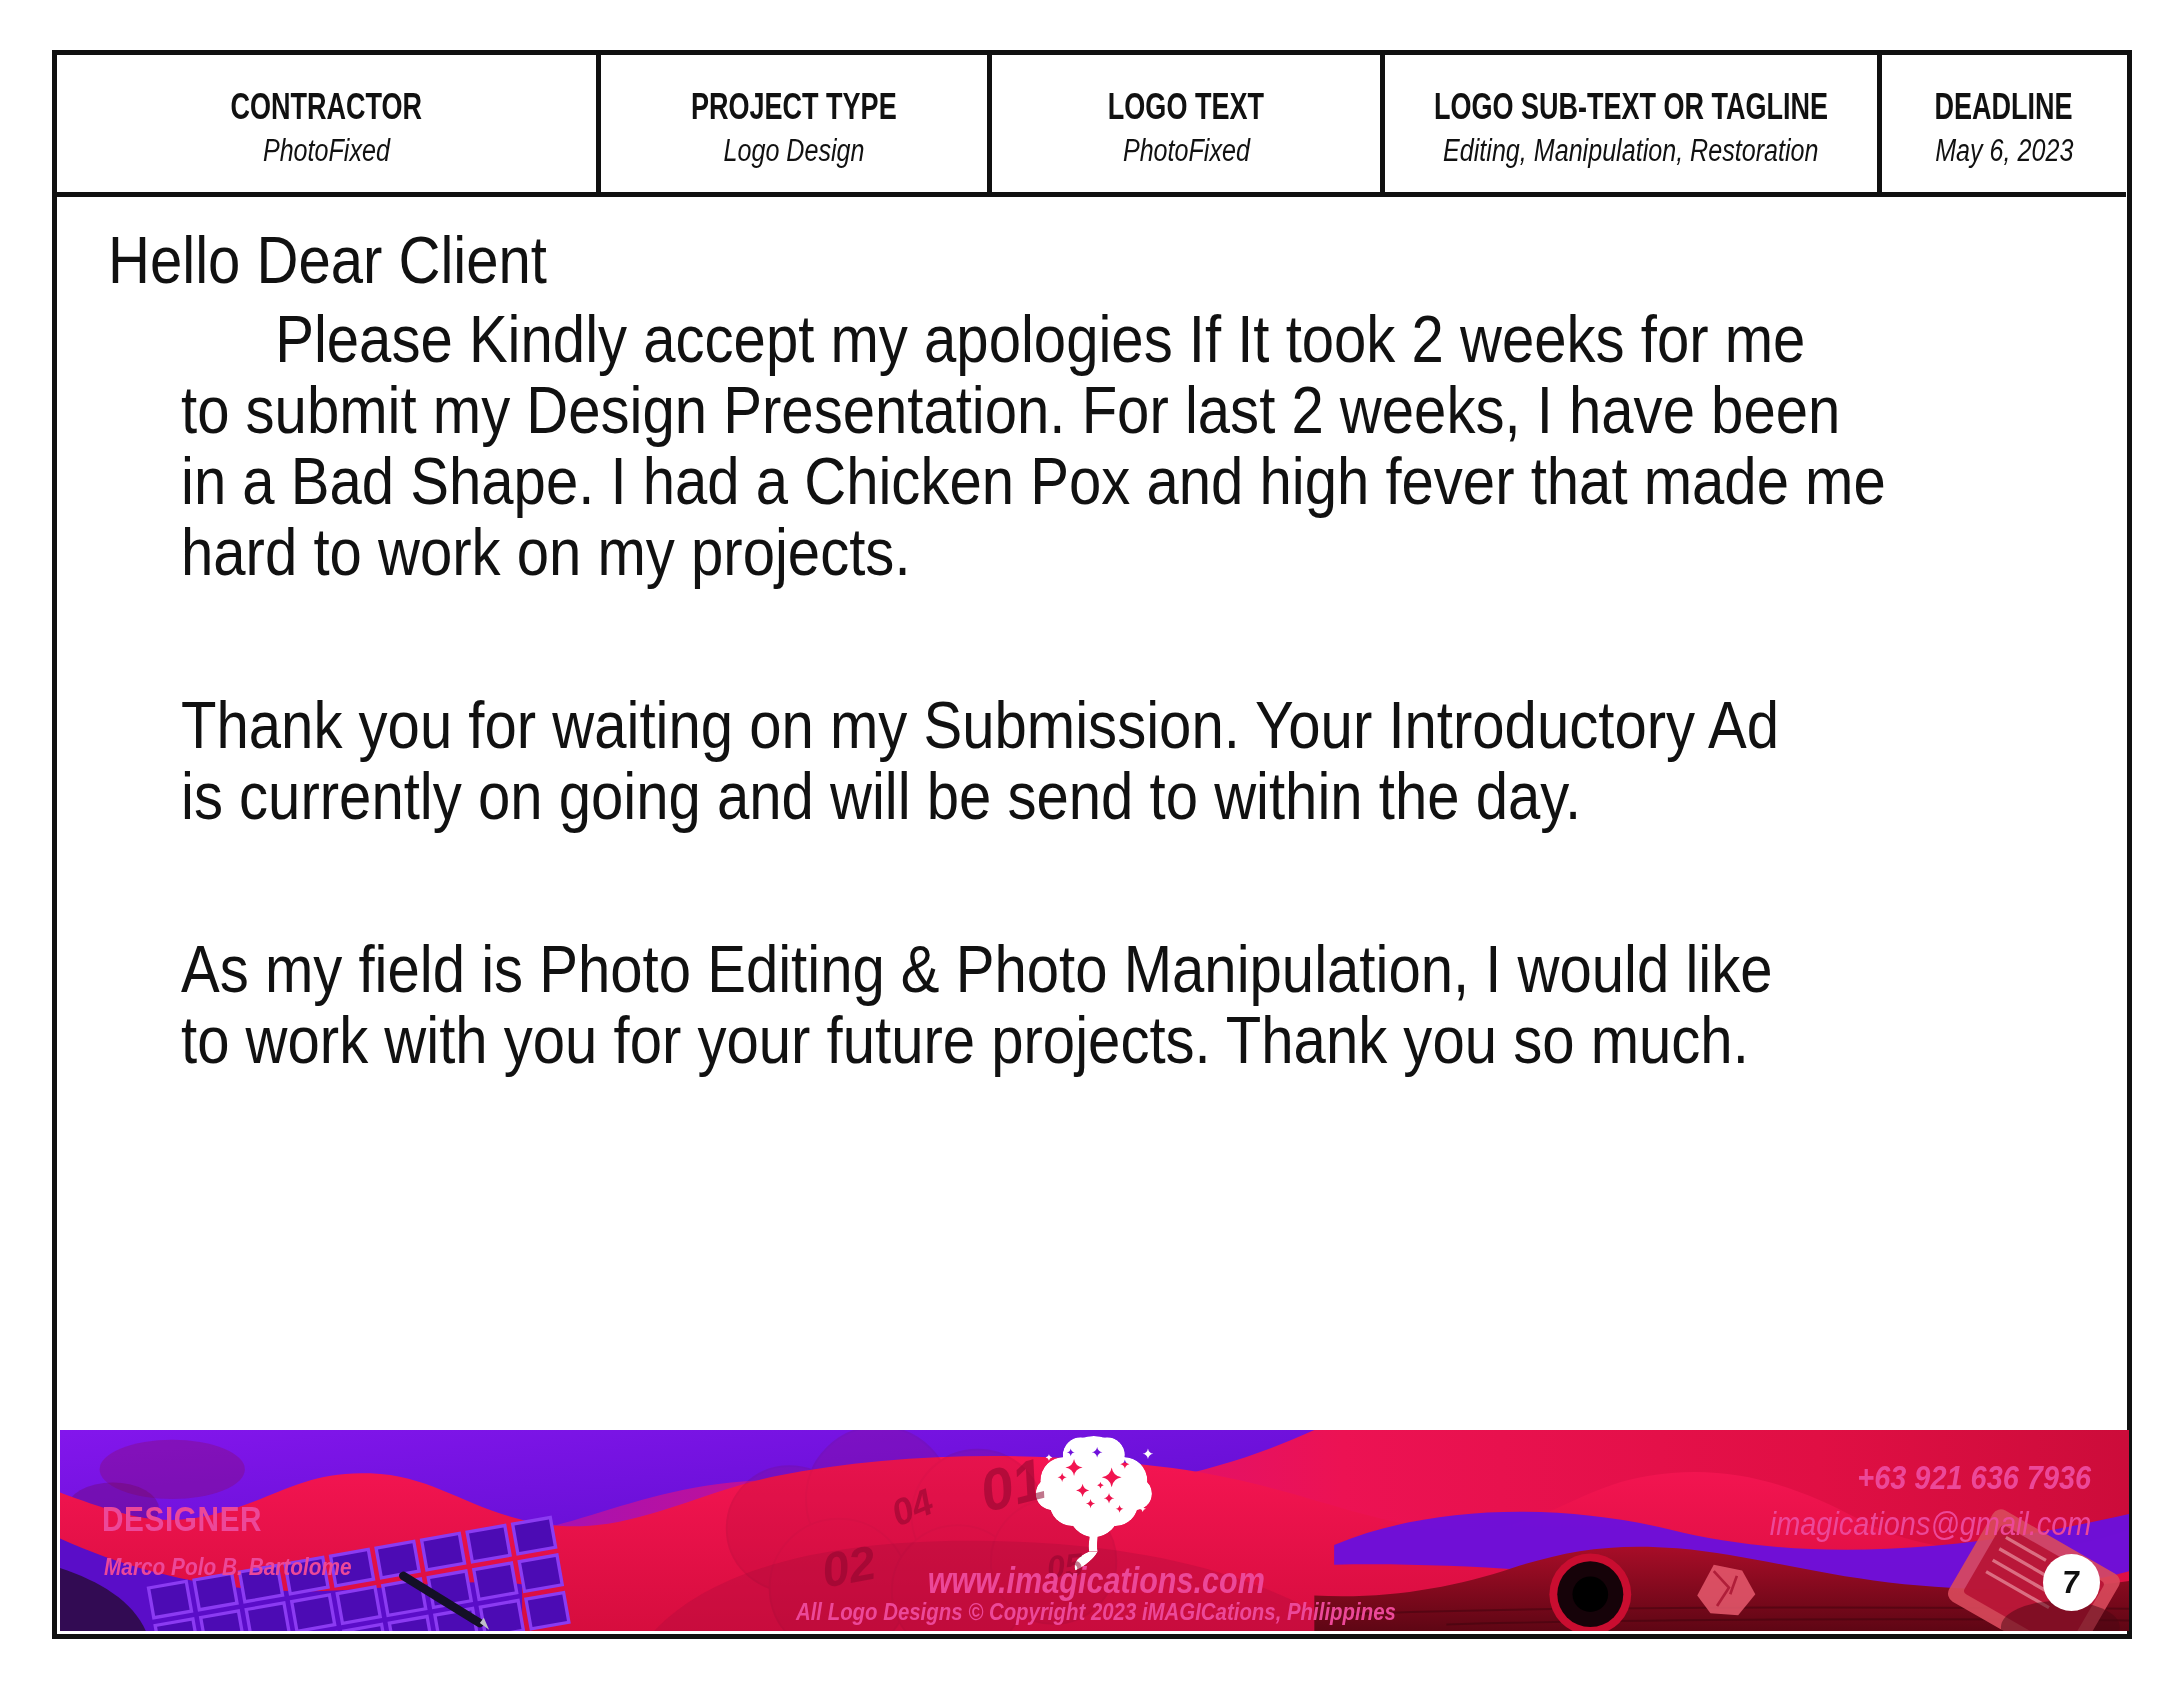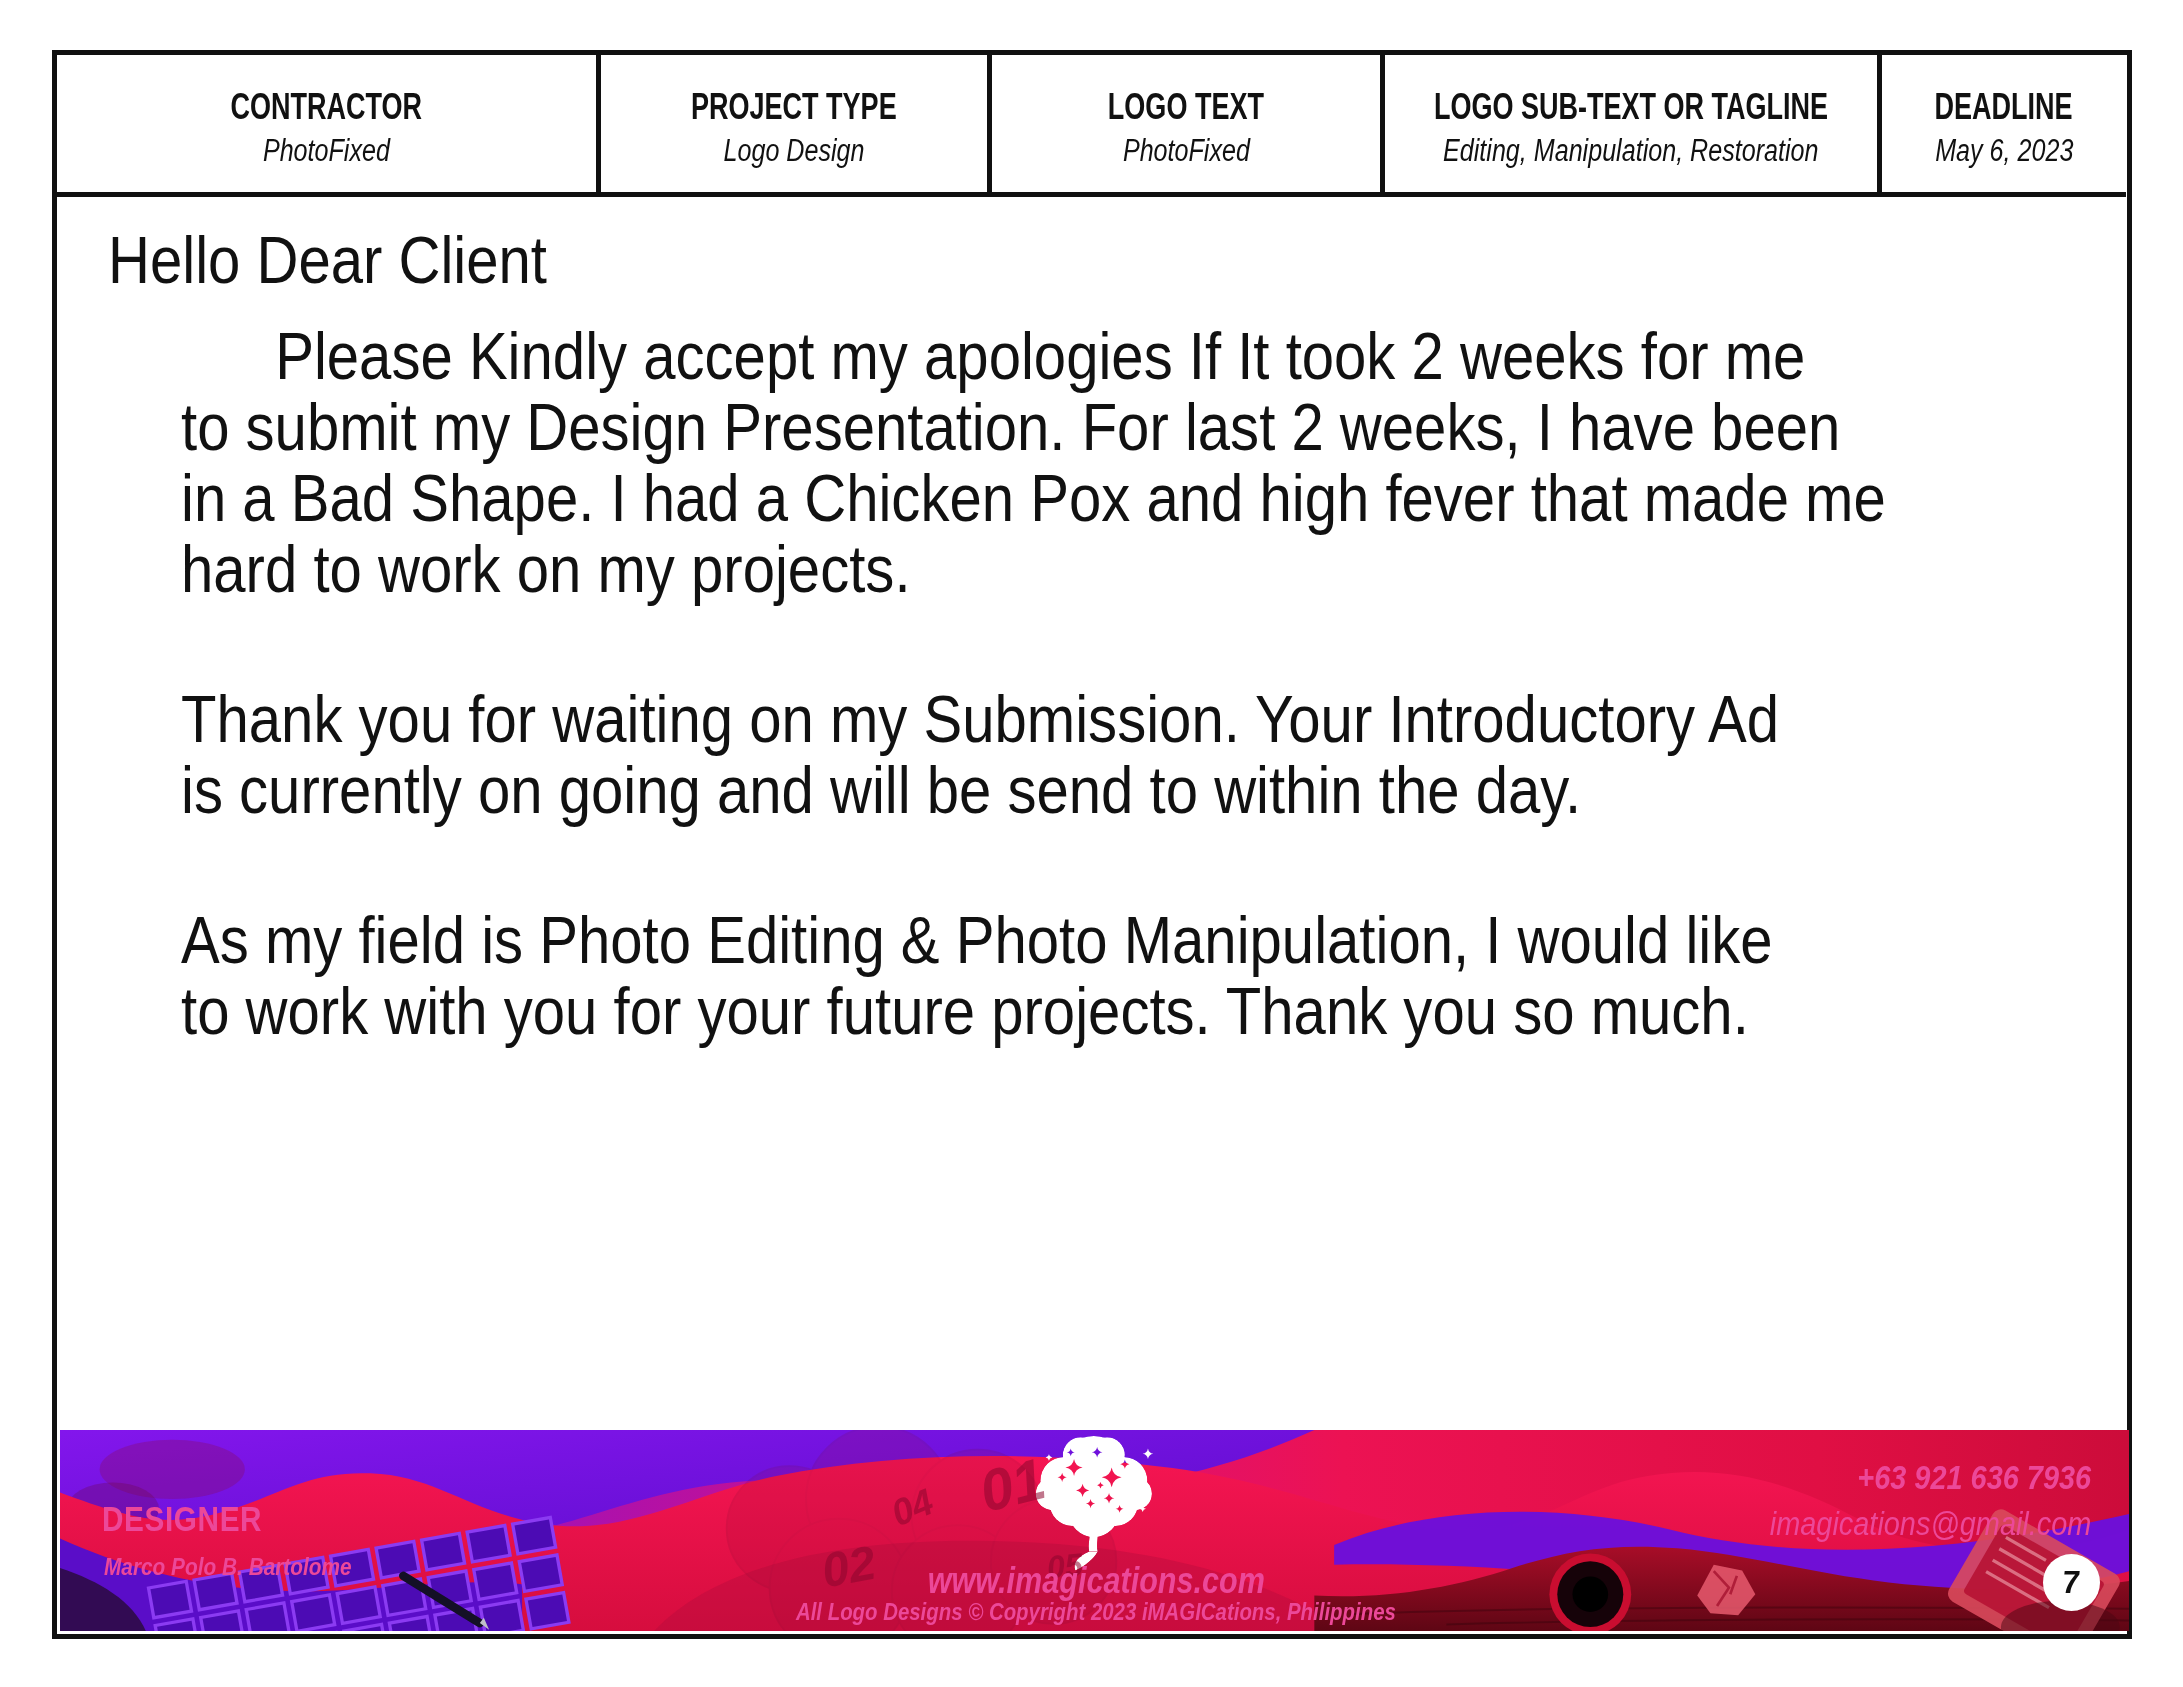--- a/index.html
+++ b/index.html
@@ -16,22 +16,22 @@
   .hlabel{margin-top:37px;font-size:37px;font-weight:bold;line-height:29px;white-space:nowrap;}
   .hlabel>span{display:inline-block;transform:scaleX(.73);transform-origin:center top;}
   .hvalue{margin-top:17px;font-size:31px;font-style:italic;line-height:26.5px;white-space:nowrap;}
   .hvalue>span{display:inline-block;transform:scaleX(.81);transform-origin:center top;}
   .w1{width:26.3%}.w2{width:18.9%}.w3{width:19.0%}.w4{width:24.0%}.w5{width:11.8%}
   
   .letter{position:absolute;left:0;top:142px;width:2069px;}
   .greeting{margin:28.4px 0 0 51px;font-size:66px;line-height:71px;white-space:nowrap;}
   .cond{display:inline-block;transform:scaleX(.88);transform-origin:left top;white-space:nowrap;}
   .paras{margin-left:124px;}
-  .para{margin-top:79px;}
-  .para:first-child{margin-top:25px;}
+  .para{margin-top:102px;}
+  .para:first-child{margin-top:8px;}
   .line{font-size:66px;line-height:71px;white-space:nowrap;}
   .para:first-child .line:first-child .cond{padding-left:107px;}
   .signature{margin:76px 0 0 124px;font-size:66px;line-height:71px;white-space:nowrap;}
   
   .footer{position:absolute;left:2.6px;bottom:2.6px;width:2069px;height:201px;overflow:hidden;}
   .footer svg{position:absolute;left:0;top:0;width:100%;height:100%;}
   .ftext{position:absolute;color:#ec4899;white-space:nowrap;}
   .designer-label{left:42px;top:69px;font-size:35px;font-weight:bold;letter-spacing:0.7px;}
   .designer-name{left:44px;top:123px;font-size:24.5px;font-weight:bold;font-style:italic;}
   .phone{right:37px;top:28px;font-size:34px;font-weight:bold;font-style:italic;text-align:right;}

